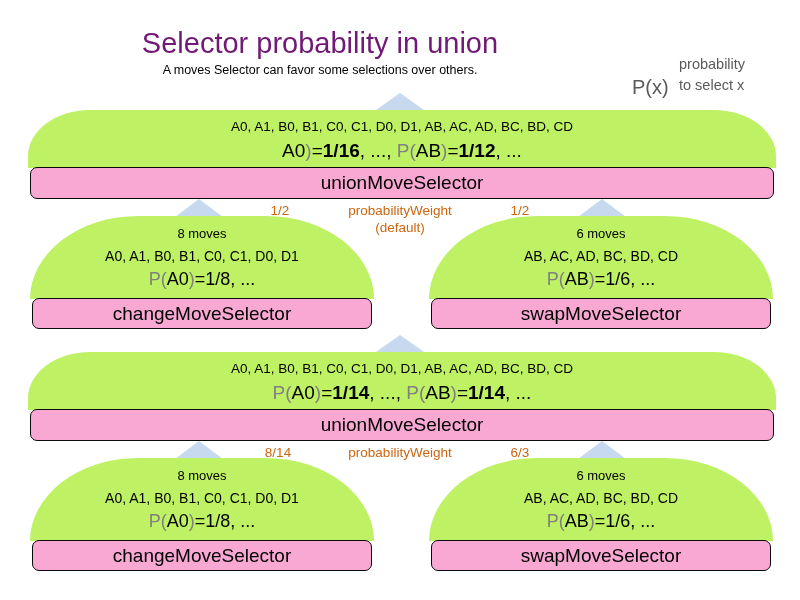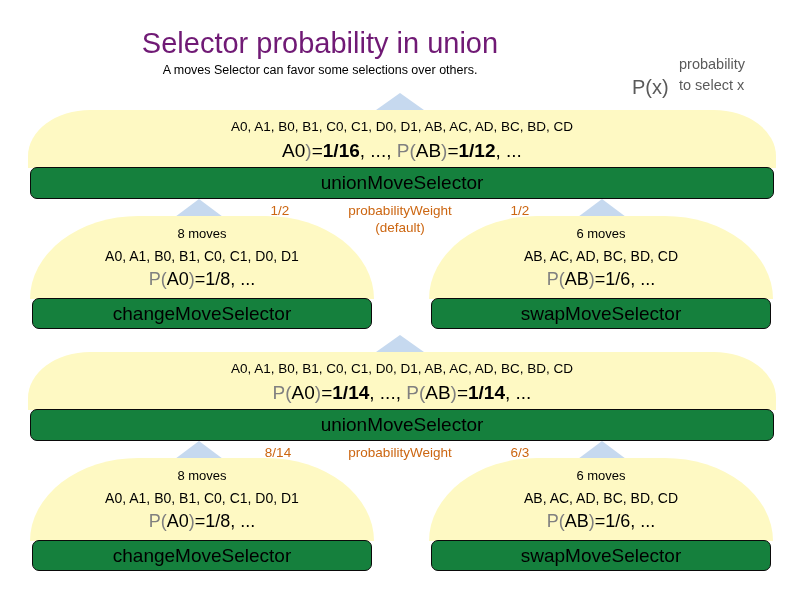--- a/index.html
+++ b/index.html
@@ -71,34 +71,34 @@
     color: #5a5a5a;
     white-space: nowrap;
   }
   .arrow-svg {
     position: absolute;
     overflow: visible;
   }
 
   .dome {
     position: absolute;
-    background: #fef9c3;
+    background: #bef264;
   }
   .dome-union {
     border-top-left-radius: 62px 46px;
     border-top-right-radius: 62px 46px;
   }
   .dome-child {
     border-top-left-radius: 120px 92px;
     border-top-right-radius: 120px 92px;
   }
 
   .bar {
     position: absolute;
-    background: #15803d;
+    background: #f9a8d4;
     border: 1.6px solid #0a0a0a;
     border-radius: 7px;
     box-sizing: border-box;
     display: flex;
     align-items: center;
     justify-content: center;
   }
   .bar-label {
     font-size: 19px;
     color: #000;

